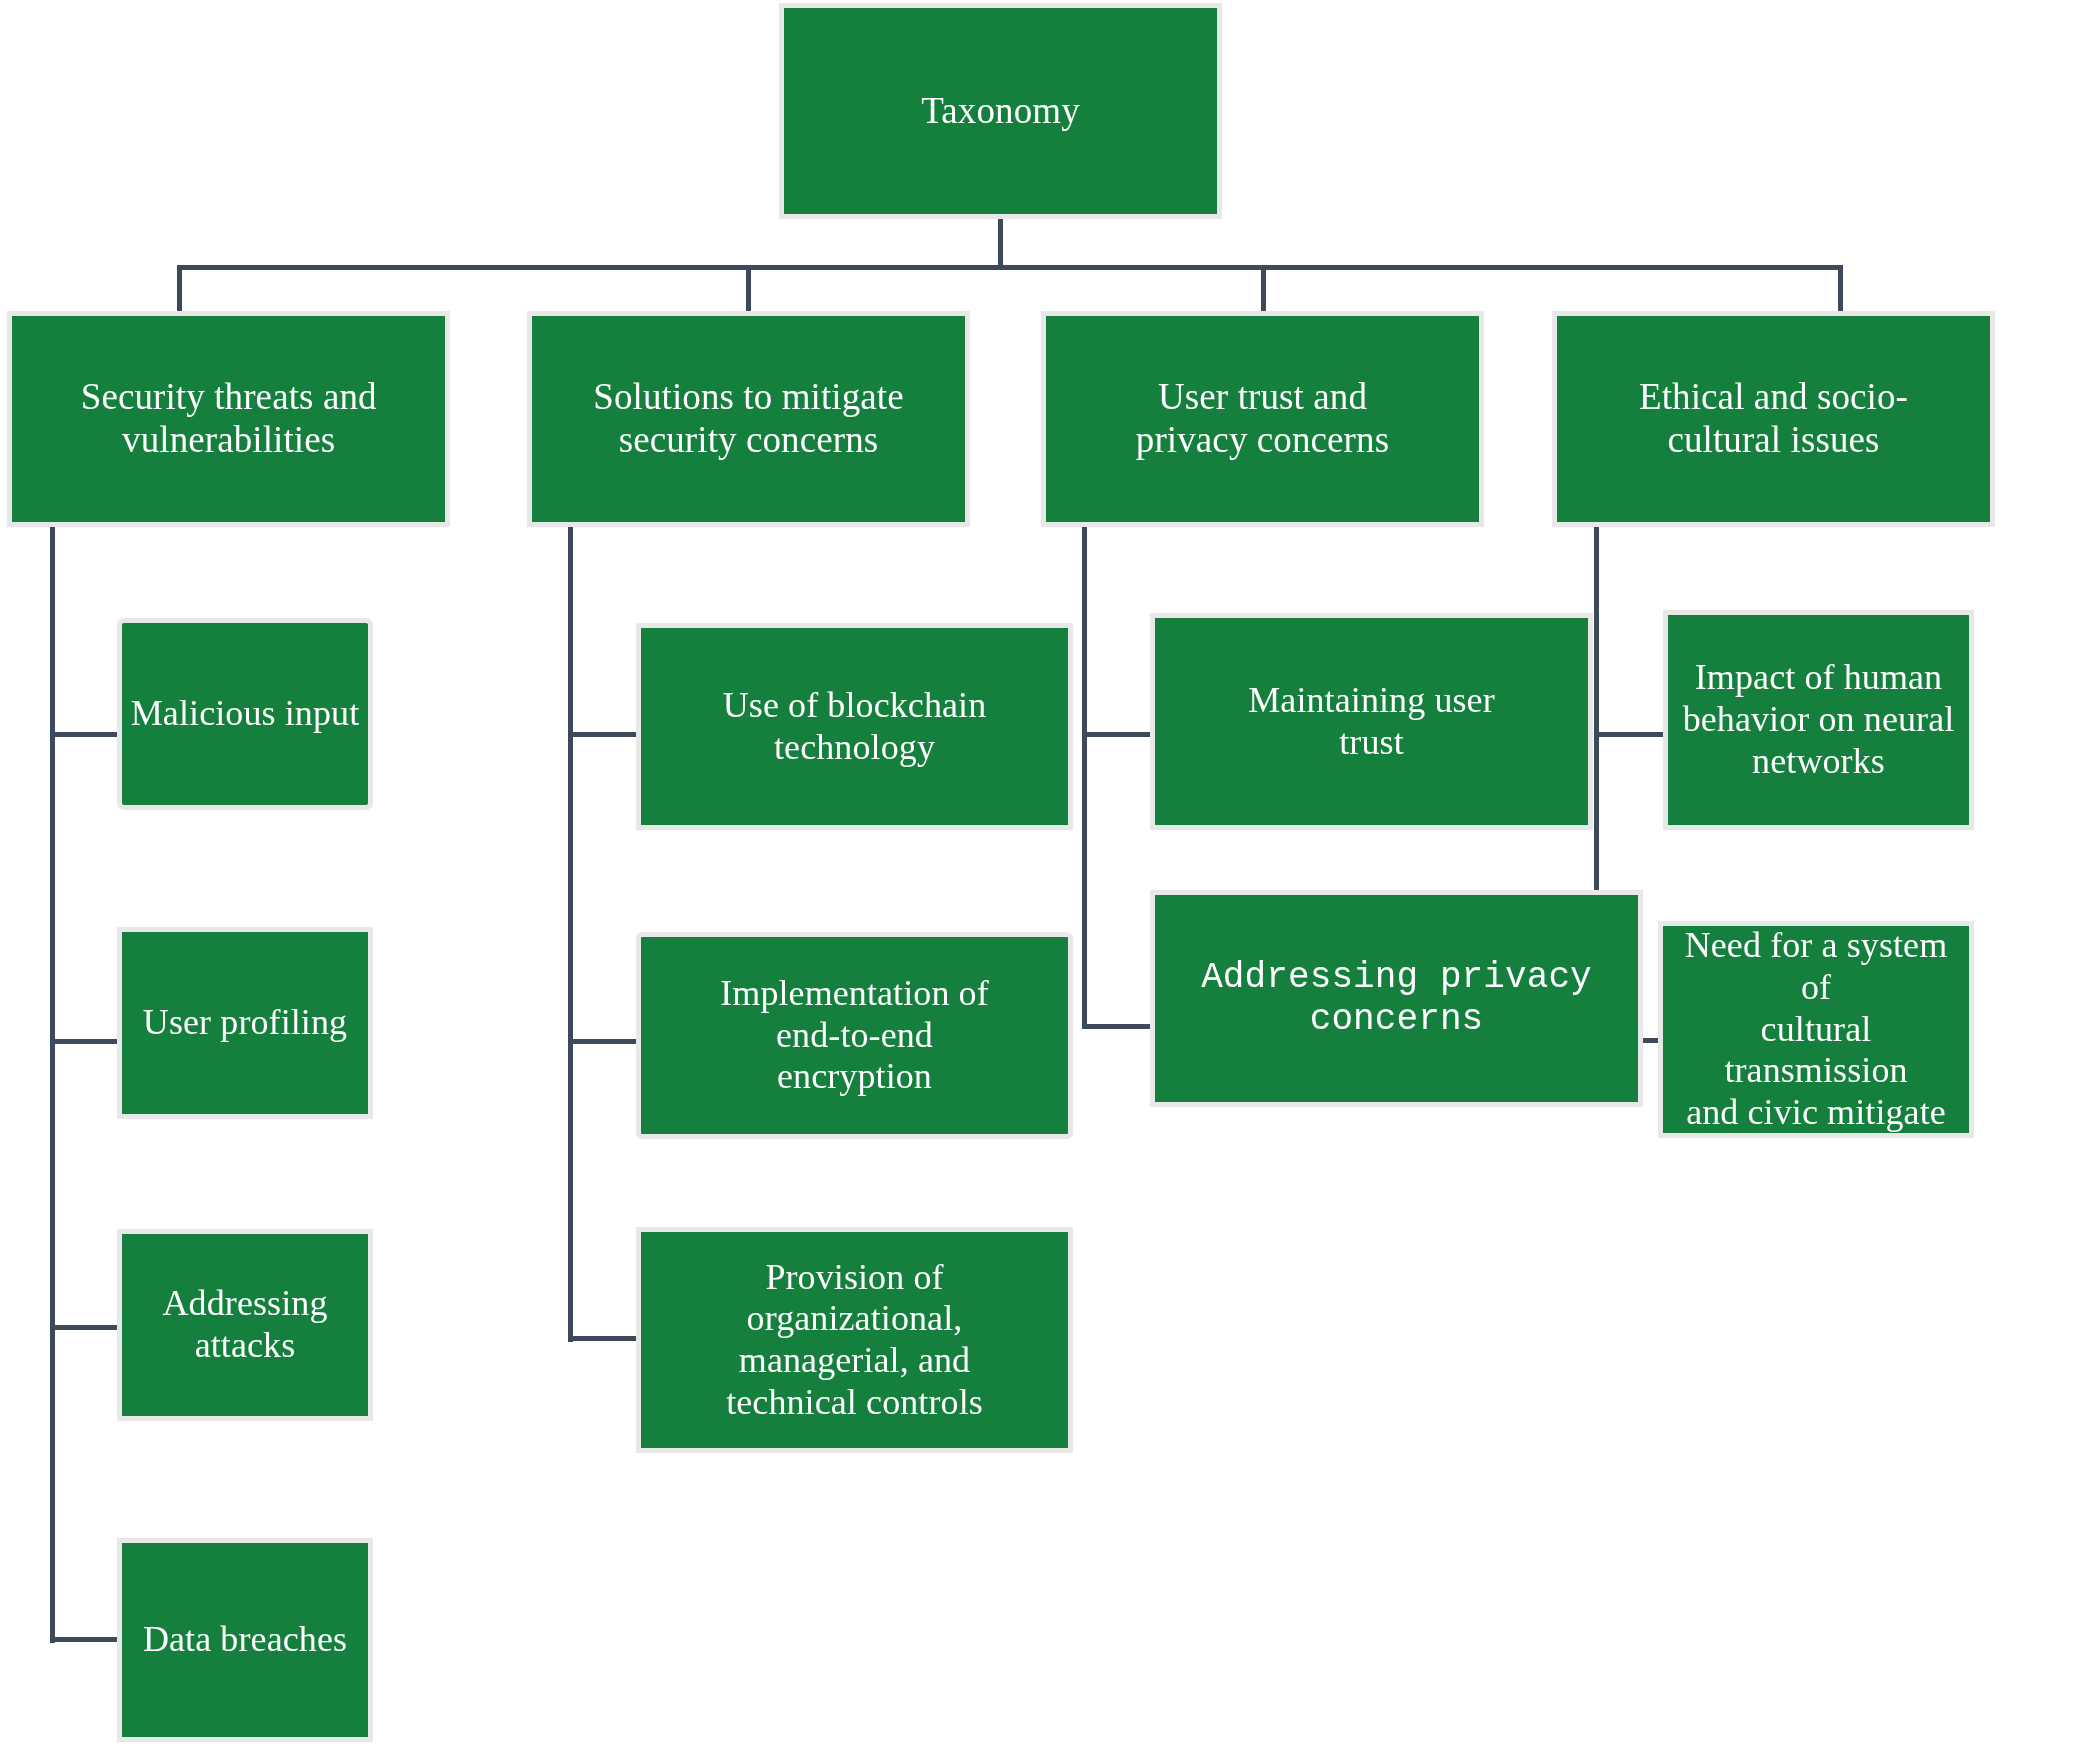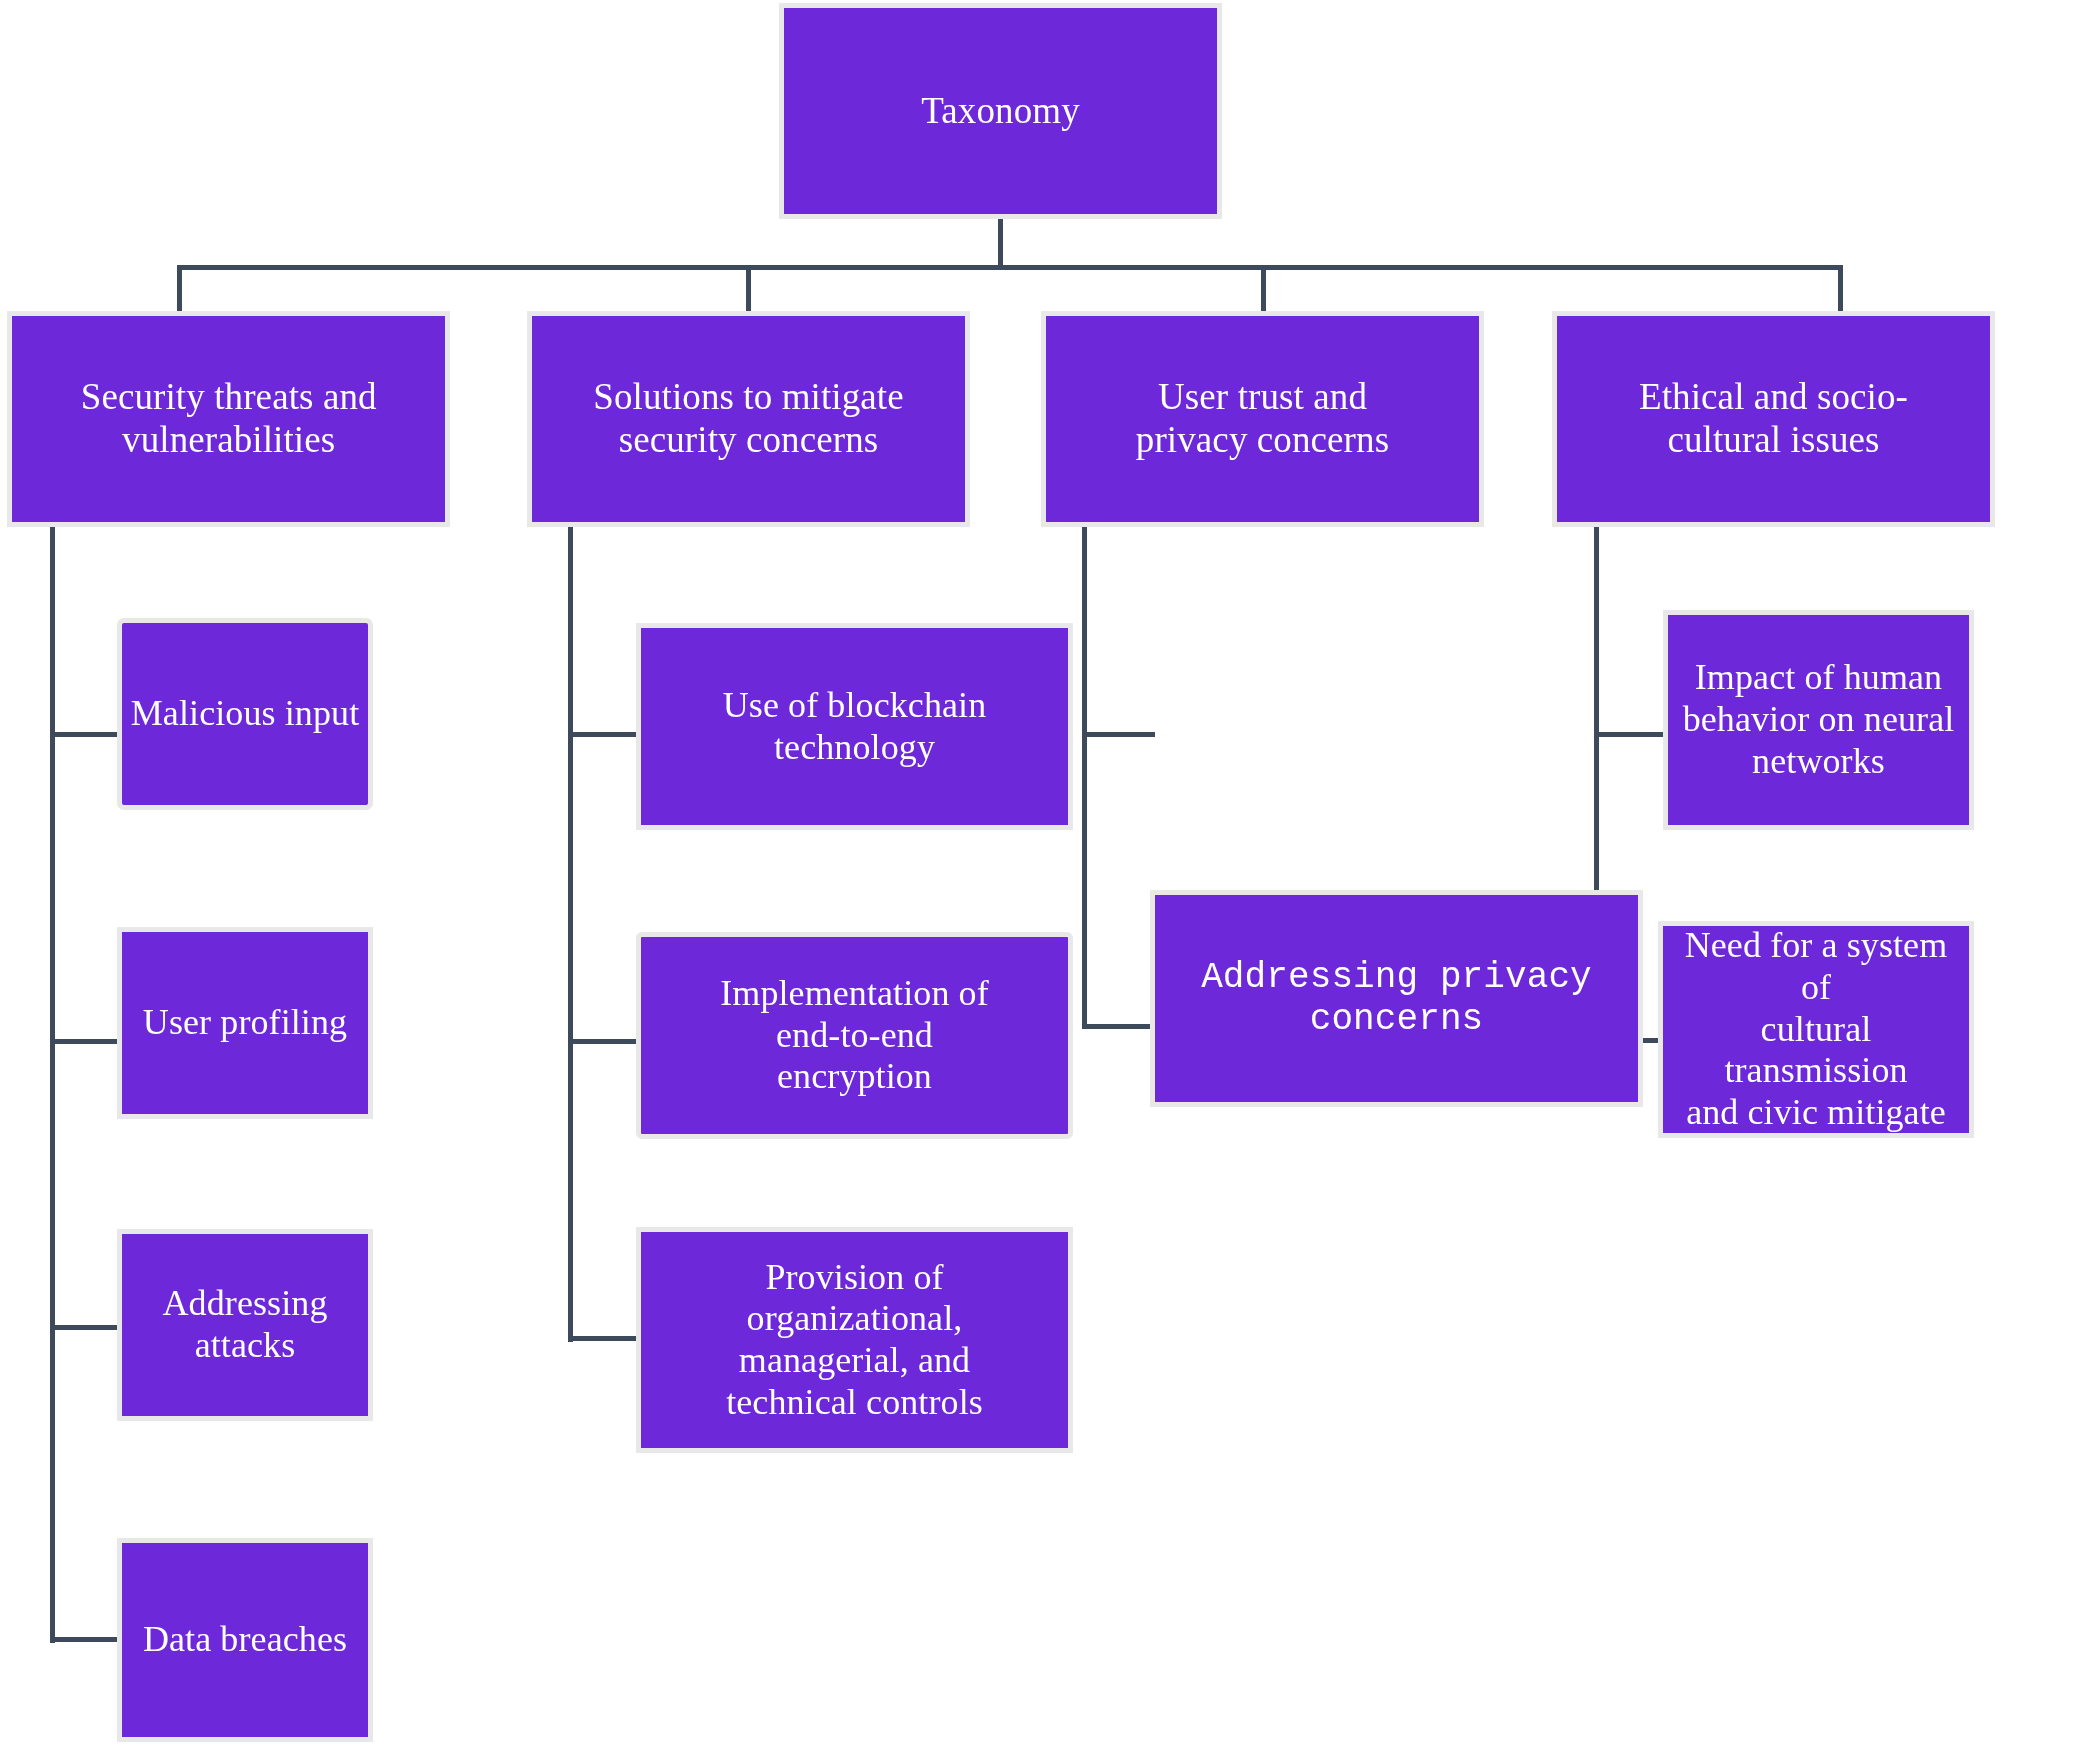--- a/index.html
+++ b/index.html
@@ -9,21 +9,21 @@
     position:relative;
     width:2097px;
     height:1761px;
     background:#ffffff;
     overflow:hidden;
   }
   
   .node{
     position:absolute;
     box-sizing:border-box;
-    background:#6d28d9;
+    background:#15803d;
     border:5.4px solid #e8e8e8;
     color:#ffffff;
     display:flex;
     align-items:center;
     justify-content:center;
     text-align:center;
     line-height:1.16;
     letter-spacing:0.1px;
     padding:2.4px 6px;
     z-index:3;
@@ -122,20 +122,24 @@
     <span class="label">Provision of
 organizational,
 managerial, and
 technical controls</span>
   </div>
 
   <div class="line v" style="left:1082px; top:527px; height:502px;"></div>
   <div class="line h" style="left:1082px; top:732px; width:73px;"></div>
   <div class="line h" style="left:1082px; top:1024px; width:73px;"></div>
 
+  <div class="node lvl3" style="left:1150px; top:613px; width:443px; height:217px;">
+    <span class="label">Maintaining user
+trust</span>
+  </div>
   <div class="node lvl3" style="left:1150px; top:890px; width:493px; height:217px;font-family:Liberation Mono, monospace;">
     <span class="label">Addressing privacy
 concerns</span>
   </div>
 
   <div class="line v" style="left:1594px; top:527px; height:516px;"></div>
   <div class="line h" style="left:1594px; top:732px; width:73px;"></div>
   <div class="line h" style="left:1594px; top:1038px; width:73px;"></div>
 
   <div class="node lvl3" style="left:1663px; top:610px; width:311px; height:220px;">

